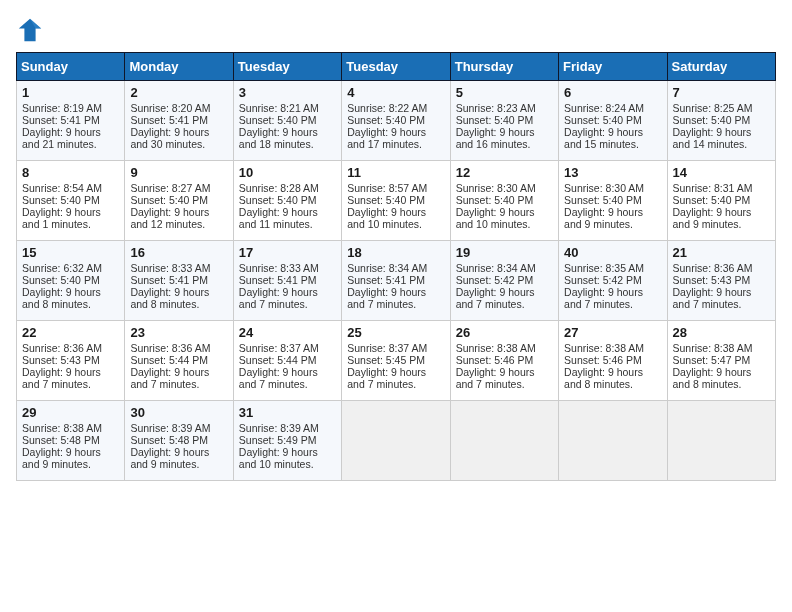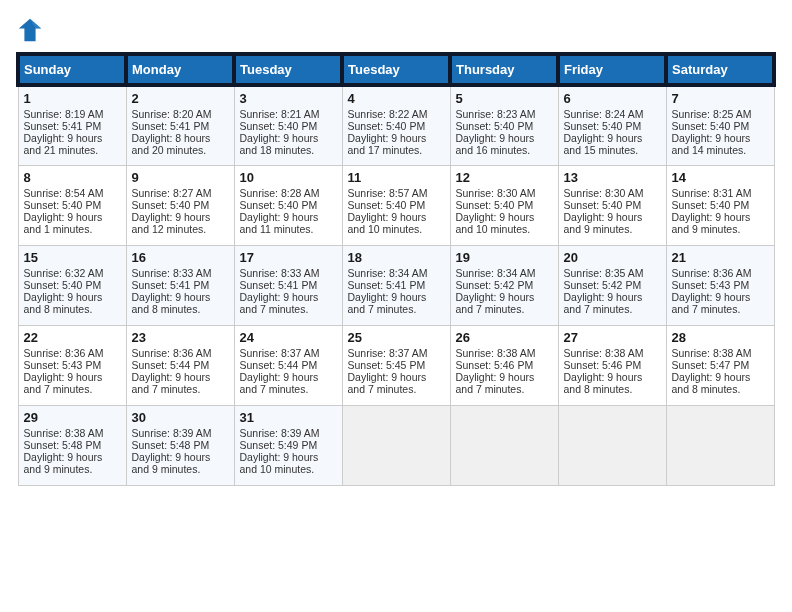--- a/index.html
+++ b/index.html
@@ -51,21 +51,21 @@
       border-collapse: collapse;
       table-layout: fixed;
     }
     thead th {
       background: #1a6eb5;
       color: #fff;
       font-size: 13px;
       font-weight: bold;
       padding: 6px 4px;
       text-align: left;
-      border: 4px solid #0f172a;
+      border: 1px solid #0f172a;
     }
     tbody td {
       border: 1px solid #ccc;
       vertical-align: top;
       padding: 4px 5px;
       font-size: 10.5px;
       color: #333;
       height: 80px;
     }
     tbody tr:nth-child(odd) td {
@@ -113,21 +113,21 @@
         <th>Tuesday</th>
         <th>Tuesday</th>
         <th>Thursday</th>
         <th>Friday</th>
         <th>Saturday</th>
       </tr>
   </thead>
   <tbody id="calendar-body">
       <tr>
         <td><span class="day-number">1</span><span>Sunrise: 8:19 AM</span><br><span>Sunset: 5:41 PM</span><br><span>Daylight: 9 hours and 21 minutes.</span></td>
-        <td><span class="day-number">2</span><span>Sunrise: 8:20 AM</span><br><span>Sunset: 5:41 PM</span><br><span>Daylight: 8 hours and 20 minutes.</span></td>
+        <td><span class="day-number">2</span><span>Sunrise: 8:20 AM</span><br><span>Sunset: 5:41 PM</span><br><span>Daylight: 9 hours and 30 minutes.</span></td>
         <td><span class="day-number">3</span><span>Sunrise: 8:21 AM</span><br><span>Sunset: 5:40 PM</span><br><span>Daylight: 9 hours and 18 minutes.</span></td>
         <td><span class="day-number">4</span><span>Sunrise: 8:22 AM</span><br><span>Sunset: 5:40 PM</span><br><span>Daylight: 9 hours and 17 minutes.</span></td>
         <td><span class="day-number">5</span><span>Sunrise: 8:23 AM</span><br><span>Sunset: 5:40 PM</span><br><span>Daylight: 9 hours and 16 minutes.</span></td>
         <td><span class="day-number">6</span><span>Sunrise: 8:24 AM</span><br><span>Sunset: 5:40 PM</span><br><span>Daylight: 9 hours and 15 minutes.</span></td>
         <td><span class="day-number">7</span><span>Sunrise: 8:25 AM</span><br><span>Sunset: 5:40 PM</span><br><span>Daylight: 9 hours and 14 minutes.</span></td>
       </tr>
       <tr>
         <td><span class="day-number">8</span><span>Sunrise: 8:54 AM</span><br><span>Sunset: 5:40 PM</span><br><span>Daylight: 9 hours and 1 minutes.</span></td>
         <td><span class="day-number">9</span><span>Sunrise: 8:27 AM</span><br><span>Sunset: 5:40 PM</span><br><span>Daylight: 9 hours and 12 minutes.</span></td>
         <td><span class="day-number">10</span><span>Sunrise: 8:28 AM</span><br><span>Sunset: 5:40 PM</span><br><span>Daylight: 9 hours and 11 minutes.</span></td>
@@ -135,21 +135,21 @@
         <td><span class="day-number">12</span><span>Sunrise: 8:30 AM</span><br><span>Sunset: 5:40 PM</span><br><span>Daylight: 9 hours and 10 minutes.</span></td>
         <td><span class="day-number">13</span><span>Sunrise: 8:30 AM</span><br><span>Sunset: 5:40 PM</span><br><span>Daylight: 9 hours and 9 minutes.</span></td>
         <td><span class="day-number">14</span><span>Sunrise: 8:31 AM</span><br><span>Sunset: 5:40 PM</span><br><span>Daylight: 9 hours and 9 minutes.</span></td>
       </tr>
       <tr>
         <td><span class="day-number">15</span><span>Sunrise: 6:32 AM</span><br><span>Sunset: 5:40 PM</span><br><span>Daylight: 9 hours and 8 minutes.</span></td>
         <td><span class="day-number">16</span><span>Sunrise: 8:33 AM</span><br><span>Sunset: 5:41 PM</span><br><span>Daylight: 9 hours and 8 minutes.</span></td>
         <td><span class="day-number">17</span><span>Sunrise: 8:33 AM</span><br><span>Sunset: 5:41 PM</span><br><span>Daylight: 9 hours and 7 minutes.</span></td>
         <td><span class="day-number">18</span><span>Sunrise: 8:34 AM</span><br><span>Sunset: 5:41 PM</span><br><span>Daylight: 9 hours and 7 minutes.</span></td>
         <td><span class="day-number">19</span><span>Sunrise: 8:34 AM</span><br><span>Sunset: 5:42 PM</span><br><span>Daylight: 9 hours and 7 minutes.</span></td>
-        <td><span class="day-number">20</span><span>Sunrise: 8:35 AM</span><br><span>Sunset: 5:42 PM</span><br><span>Daylight: 9 hours and 7 minutes.</span></td>
+        <td><span class="day-number">40</span><span>Sunrise: 8:35 AM</span><br><span>Sunset: 5:42 PM</span><br><span>Daylight: 9 hours and 7 minutes.</span></td>
         <td><span class="day-number">21</span><span>Sunrise: 8:36 AM</span><br><span>Sunset: 5:43 PM</span><br><span>Daylight: 9 hours and 7 minutes.</span></td>
       </tr>
       <tr>
         <td><span class="day-number">22</span><span>Sunrise: 8:36 AM</span><br><span>Sunset: 5:43 PM</span><br><span>Daylight: 9 hours and 7 minutes.</span></td>
         <td><span class="day-number">23</span><span>Sunrise: 8:36 AM</span><br><span>Sunset: 5:44 PM</span><br><span>Daylight: 9 hours and 7 minutes.</span></td>
         <td><span class="day-number">24</span><span>Sunrise: 8:37 AM</span><br><span>Sunset: 5:44 PM</span><br><span>Daylight: 9 hours and 7 minutes.</span></td>
         <td><span class="day-number">25</span><span>Sunrise: 8:37 AM</span><br><span>Sunset: 5:45 PM</span><br><span>Daylight: 9 hours and 7 minutes.</span></td>
         <td><span class="day-number">26</span><span>Sunrise: 8:38 AM</span><br><span>Sunset: 5:46 PM</span><br><span>Daylight: 9 hours and 7 minutes.</span></td>
         <td><span class="day-number">27</span><span>Sunrise: 8:38 AM</span><br><span>Sunset: 5:46 PM</span><br><span>Daylight: 9 hours and 8 minutes.</span></td>
         <td><span class="day-number">28</span><span>Sunrise: 8:38 AM</span><br><span>Sunset: 5:47 PM</span><br><span>Daylight: 9 hours and 8 minutes.</span></td>

